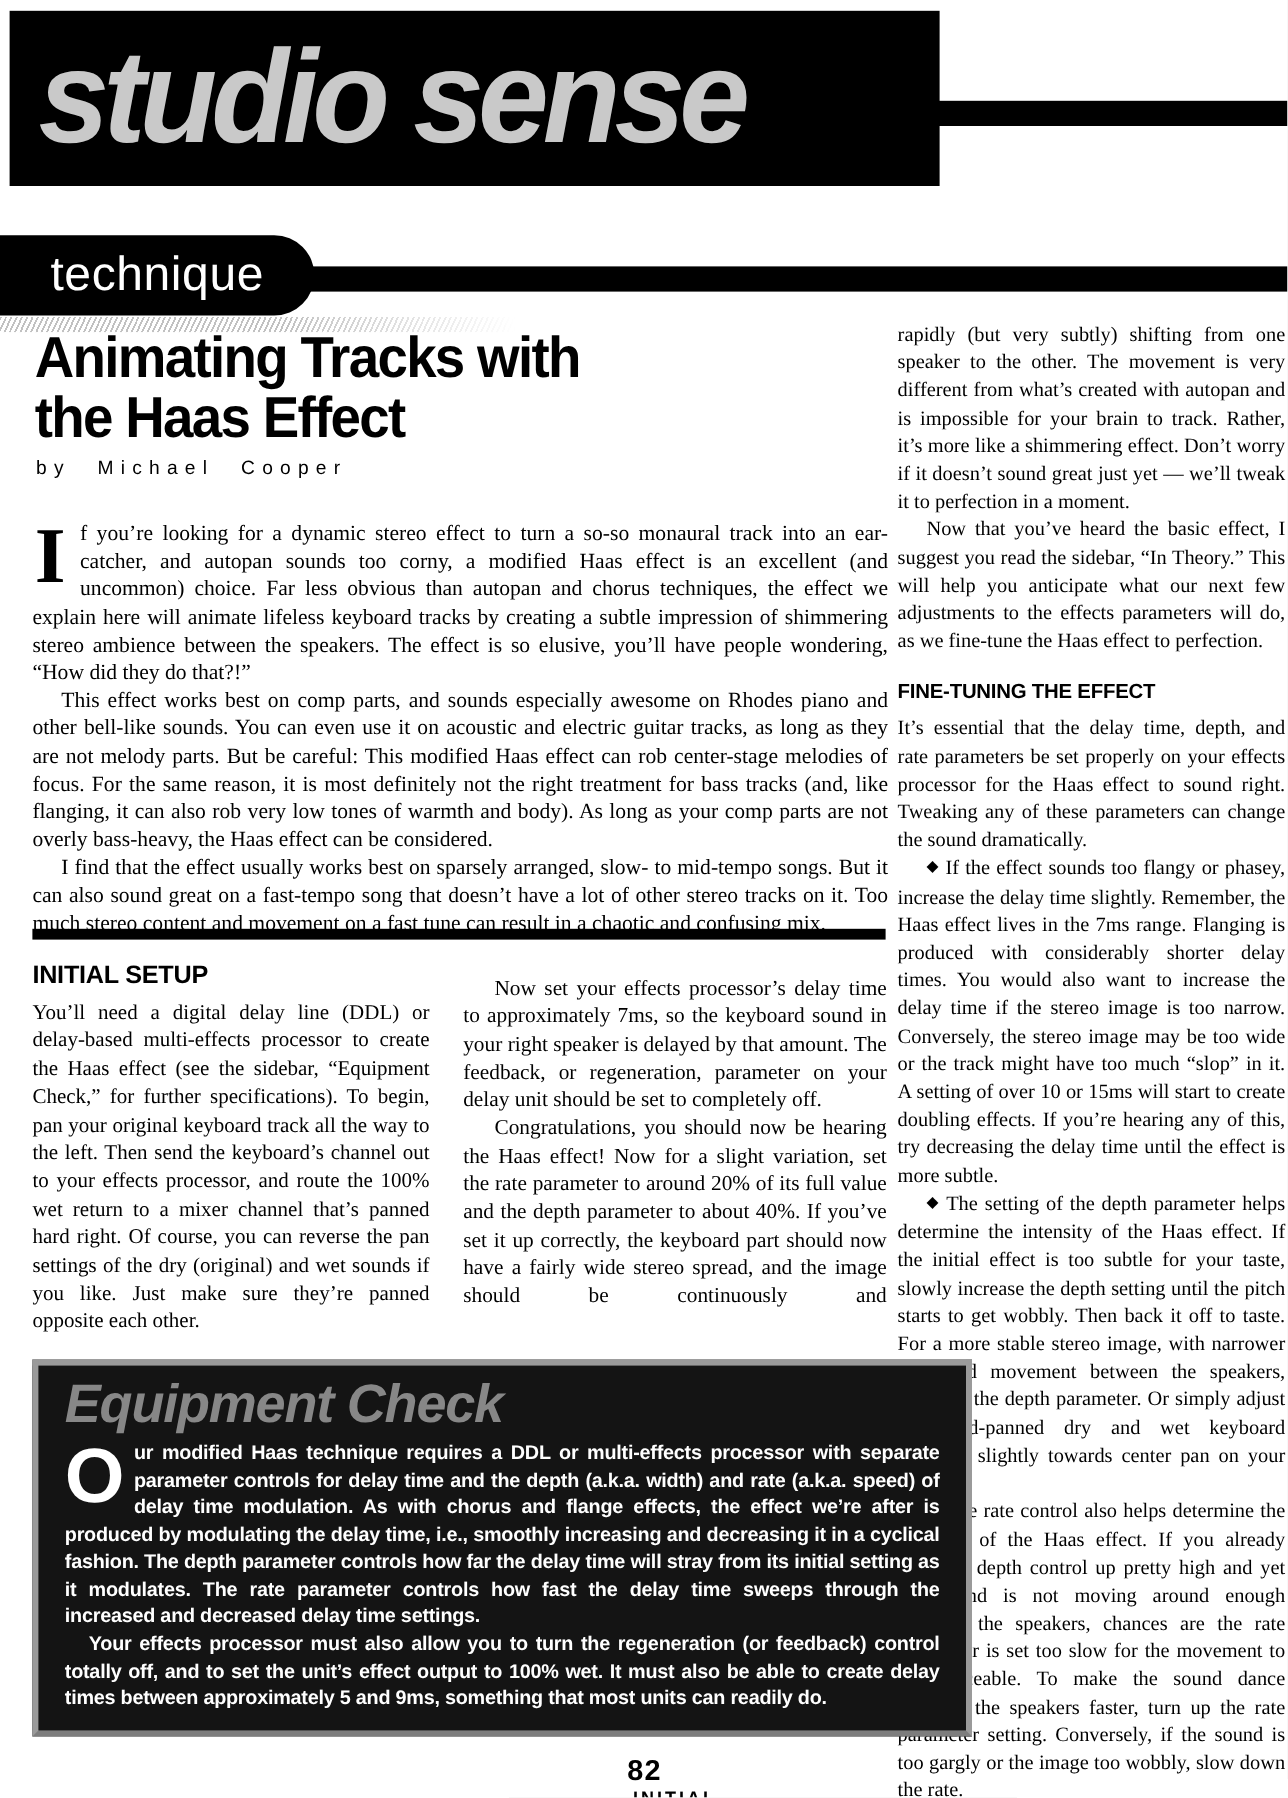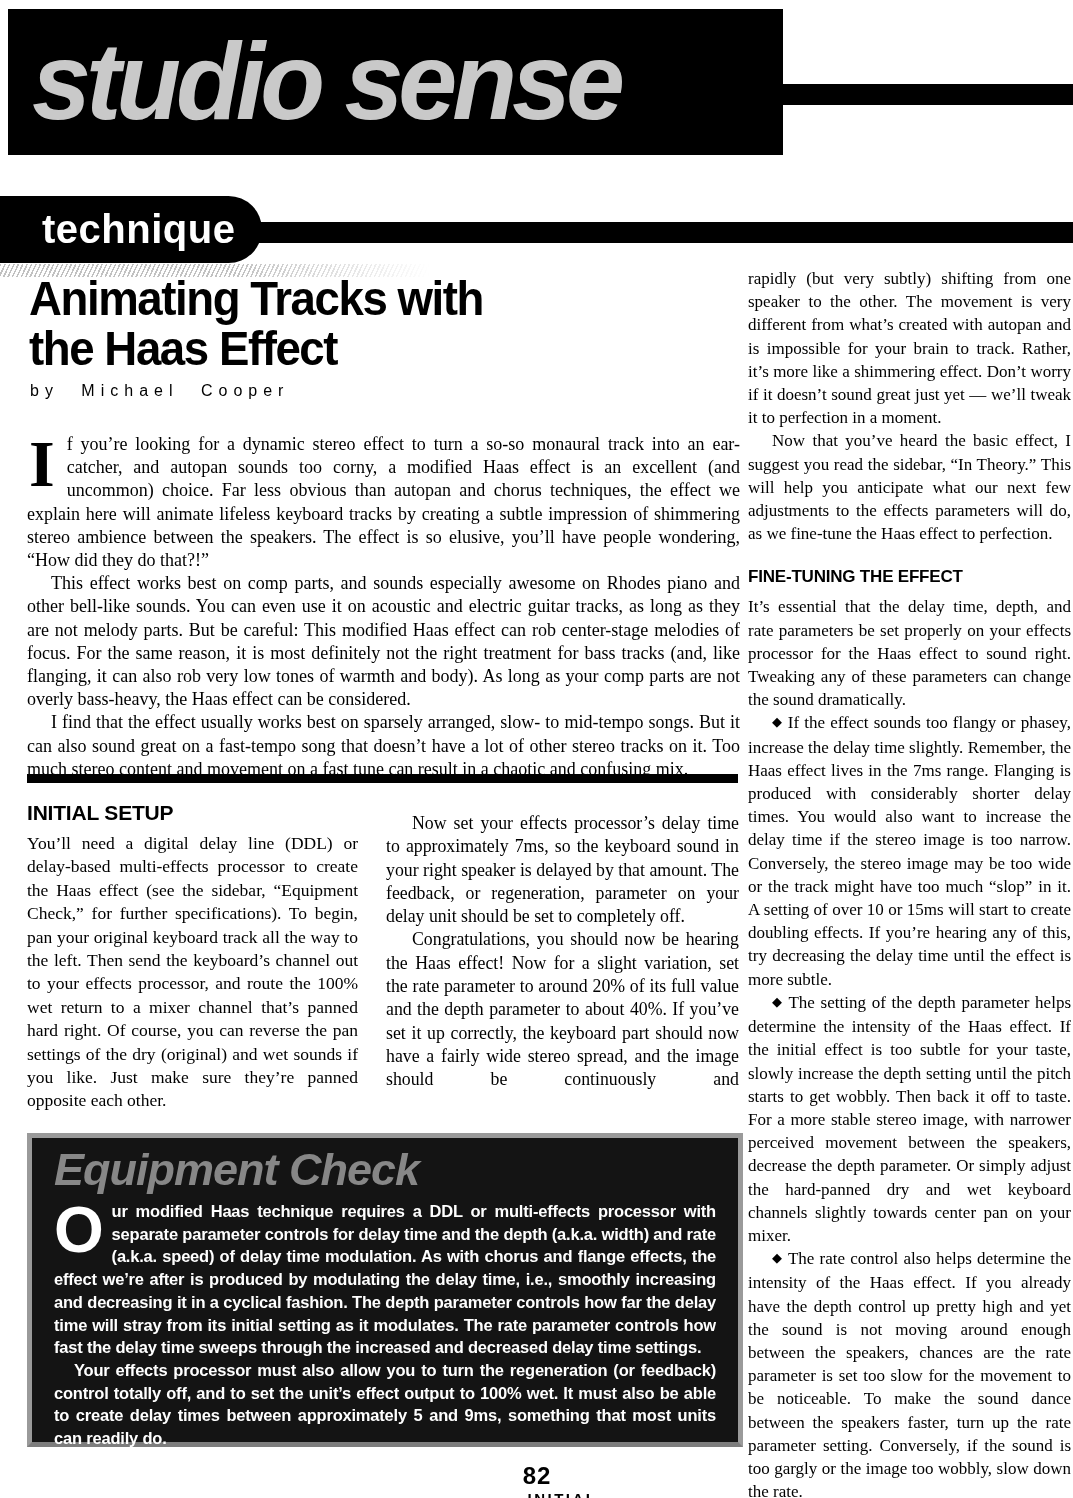--- a/index.html
+++ b/index.html
@@ -50,21 +50,21 @@
     background:var(--ink);
   }
   .kicker-pill{
     position:absolute;left:0;top:196px;width:262px;height:67px;
     background:var(--ink);
     border-radius:0 36px 36px 0;
     display:flex;align-items:center;
   }
   .kicker-label{
     font-family:"Liberation Sans", sans-serif;
-    font-weight:bold;
+    font-weight:normal;
     font-size:40px;
     color:#ffffff;
     padding-left:42px;
     letter-spacing:0.5px;
     text-align:right;
   }
   .kicker-fuzz{
     position:absolute;left:0;top:264px;width:430px;height:13px;
     background:repeating-linear-gradient(115deg,#8f8f8f 0 1.5px,transparent 1.5px 4px);
     opacity:.55;
@@ -133,21 +133,21 @@
   .col-right h2.section{margin-top:20px;margin-bottom:6px;font-size:17px;}
 
   .bullet .diamond{
     font-size:13px;
     padding-right:5px;
     position:relative;top:-2px;
   }
 
   
   .eq-box{
-    position:absolute;left:27px;top:1133px;width:716px;height:314px;
+    position:absolute;left:27px;top:1133px;width:783px;height:314px;
     background:var(--box-bg);
     border:5px solid var(--box-border);
     border-bottom-color:#7d7d7d;
     padding:6px 22px 0 22px;
   }
   .eq-title{
     font-family:"Liberation Sans", sans-serif;
     font-weight:bold;font-style:italic;
     font-size:45px;line-height:52px;
     letter-spacing:-1px;

